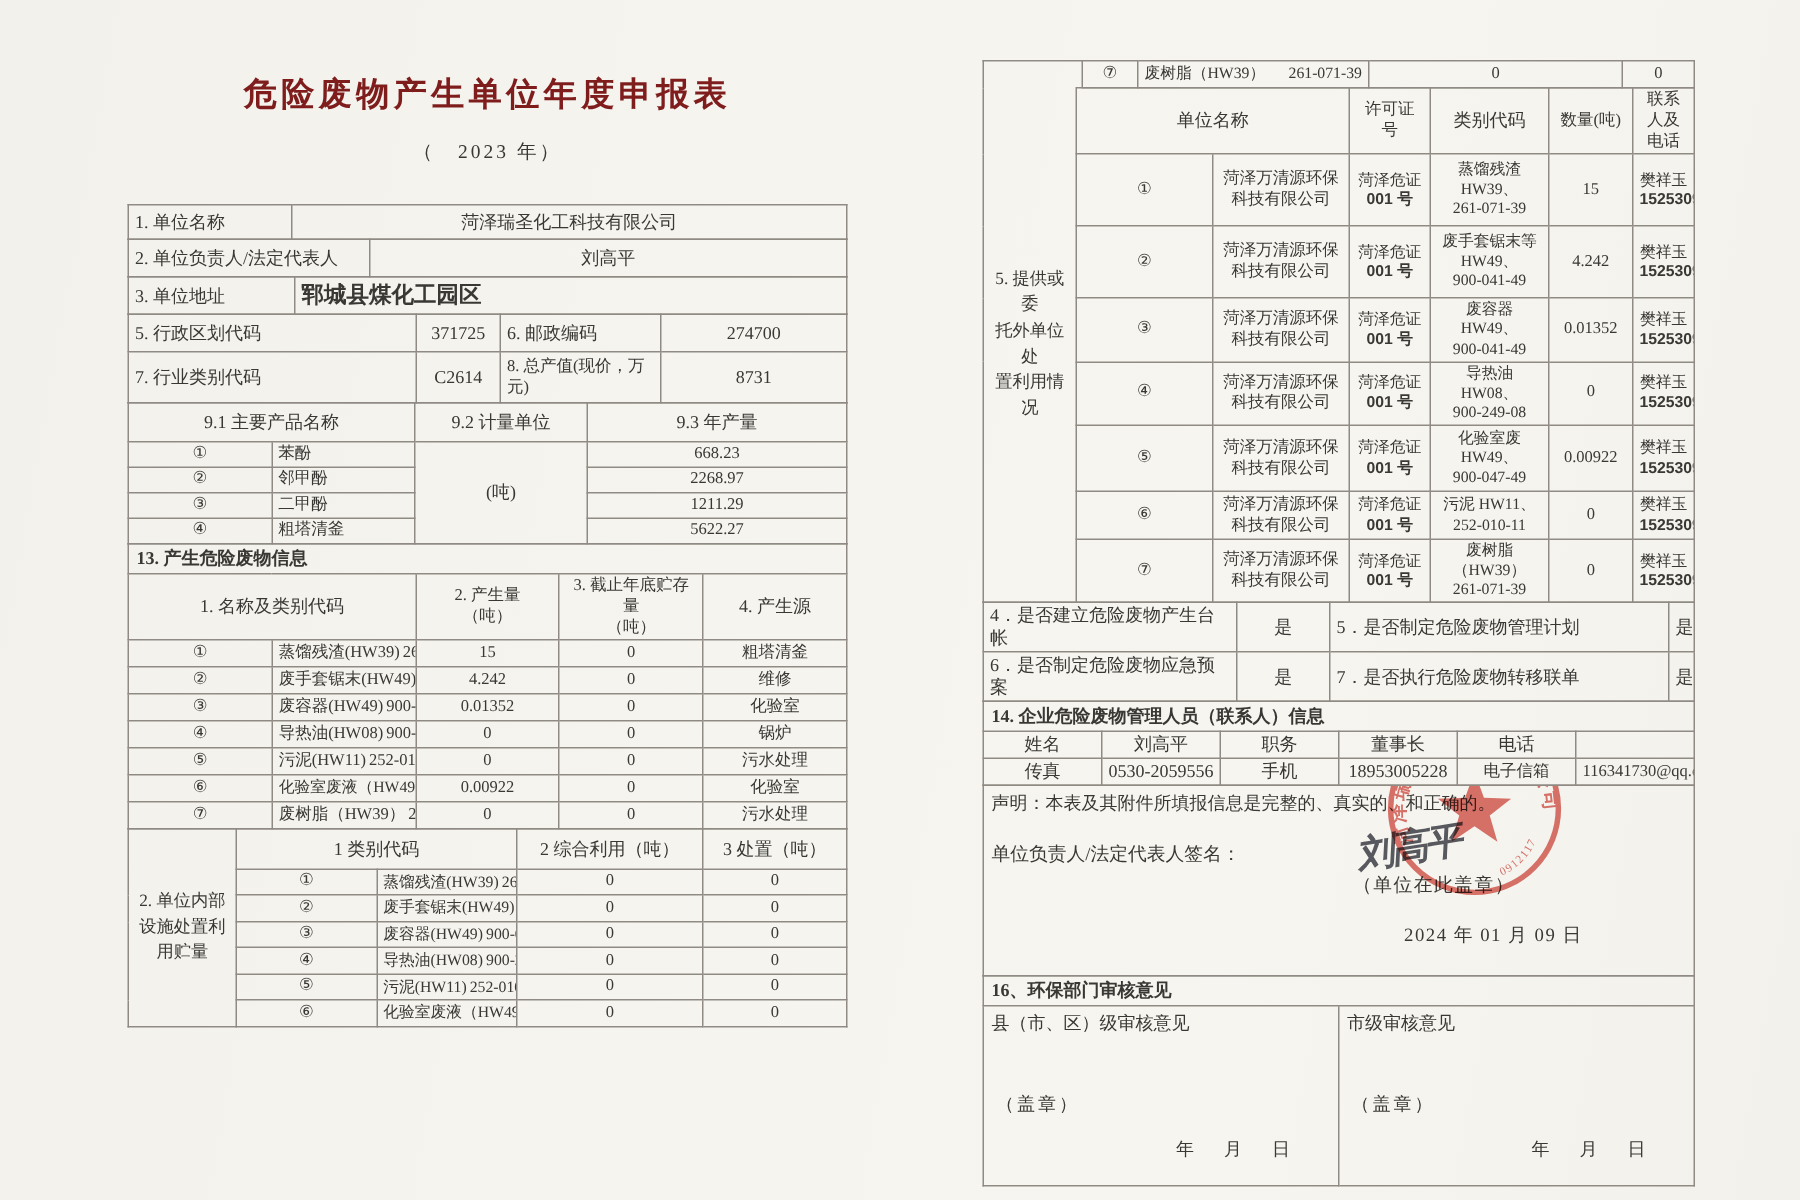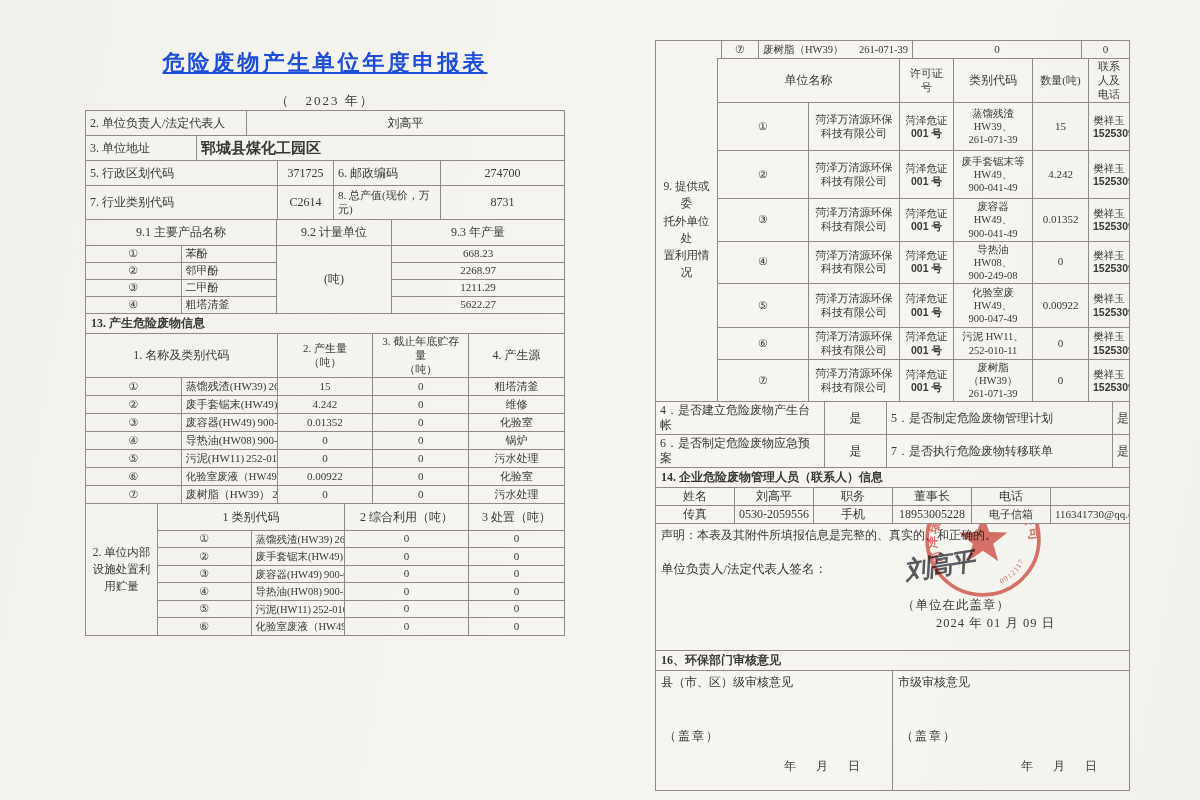--- a/index.html
+++ b/index.html
@@ -15,21 +15,21 @@
     background:linear-gradient(100deg,#f2f1ec 0%,#f5f4ef 40%,#f6f5f0 70%,#f2f1eb 100%);
     font-family:"Liberation Serif","DejaVu Serif",serif;
     color:var(--ink);
   }
   .page{position:absolute;}
   #page-left{left:85px;top:40px;width:480px;}
   #page-right{left:655px;top:40px;width:475px;}
 
   .doc-title{
     text-align:center;font-size:22px;font-weight:bold;letter-spacing:3px;
-    margin-top:8px;color:#1d4ed8;text-decoration:underline;
+    margin-top:8px;color:#7f1d1d;
   }
   .doc-year{text-align:center;font-size:13px;margin-top:14px;letter-spacing:2px;}
 
   table{border-collapse:collapse;table-layout:fixed;width:100%;}
   table+table{margin-top:-1px;}
   td{
     border:1px solid var(--line);
     font-size:12px;line-height:1.25;color:var(--ink);
     padding:1px 4px;vertical-align:middle;
     overflow:hidden;
@@ -50,41 +50,49 @@
 
   
   .decl-cell{position:relative;height:124px;vertical-align:top;}
   .decl-line{position:absolute;left:5px;top:4px;font-size:12px;}
   .sign-label{position:absolute;left:5px;top:38px;font-size:12.5px;}
   .signature{
     position:absolute;left:250px;top:26px;font-size:25px;font-weight:bold;
     color:#3c3e45;transform:rotate(-9deg) skewX(-12deg);
     letter-spacing:-2px;opacity:.85;
   }
-  .seal-hint{position:absolute;left:246px;top:74px;font-size:12.5px;letter-spacing:1px;}
+  .seal-hint{position:absolute;left:246px;top:59px;font-size:12.5px;letter-spacing:1px;}
   .decl-date{position:absolute;left:280px;top:92px;font-size:12.5px;letter-spacing:1px;}
   .stamp{position:absolute;left:266px;top:-46px;width:122px;height:122px;
     opacity:.82;mix-blend-mode:multiply;pointer-events:none;}
 
   
   .audit-cell{position:relative;height:117px;vertical-align:top;}
   .audit-title{position:absolute;left:5px;top:4px;font-size:12px;}
   .audit-seal{position:absolute;left:8px;top:58px;font-size:12px;letter-spacing:2px;}
   .audit-ymd{position:absolute;right:28px;bottom:16px;font-size:12px;letter-spacing:4px;}
 
   .vlabel{font-size:11.5px;text-align:center;line-height:1.5;padding:1px 2px;}
 </style>
 </head>
 <body>
 
 <div class="page" id="page-left">
 
   <div class="doc-title">危险废物产生单位年度申报表</div>
   <div class="doc-year">（　2023 年）</div>
 
+  <table class="mt-first">
+    <tbody>
+        <tr style="height:23px">
+      <td style="width:100px">1. 单位名称</td>
+      <td class="c">菏泽瑞圣化工科技有限公司</td>
+    </tr>
+  </tbody>
+    </table>
   <table>
     <tbody>
         <tr style="height:25px">
       <td style="width:152px">2. 单位负责人/法定代表人</td>
       <td class="c">刘高平</td>
     </tr>
   </tbody>
     </table>
   <table>
     <tbody>
@@ -334,21 +342,21 @@
           </td>
       <td class="c num f11" style="width:160px">0</td>
       <td class="c num f11">0</td>
     </tr>
   </tbody>
     </table>
 
   <table>
     <tbody>
         <tr style="height:42px">
-      <td rowspan="8" class="vlabel pre" style="width:57px;border-top:none">9. 提供或委
+      <td rowspan="8" class="vlabel pre" style="width:57px;border-top:none">5. 提供或委
 托外单位处
 置利用情况</td>
       <td colspan="2" class="c" style="width:173px">单位名称</td>
       <td class="c pre f11" style="width:45px">许可证
 号</td>
       <td class="c" style="width:70px">类别代码</td>
       <td class="c f11" style="width:47px">数量(吨)</td>
       <td class="c f11">联系人及电话</td>
     </tr>
     <tr style="height:48px">

